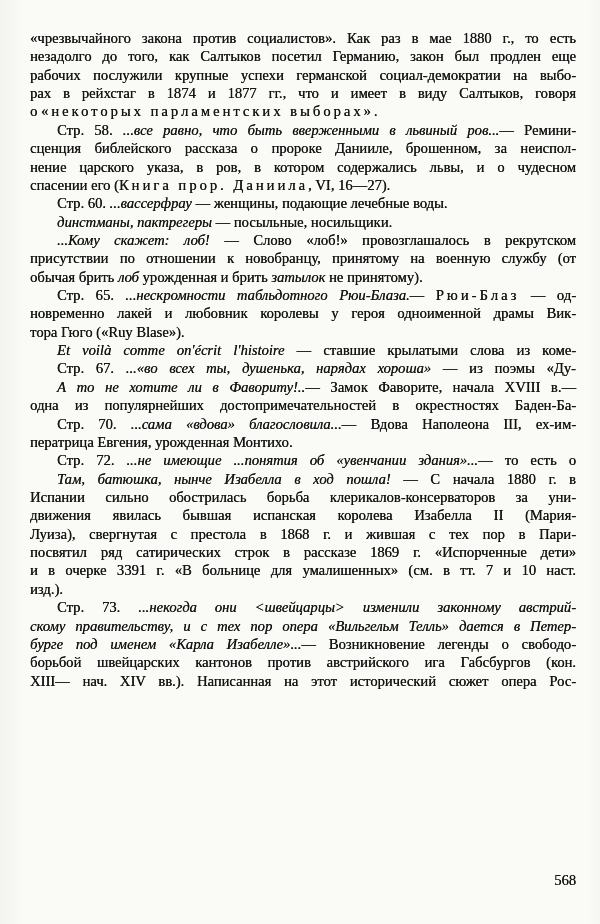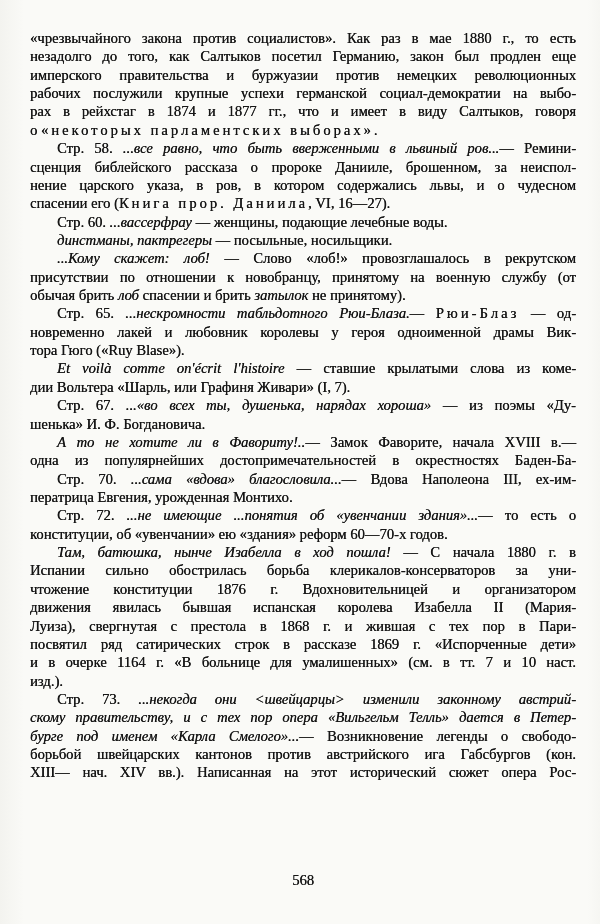--- a/index.html
+++ b/index.html
@@ -39,67 +39,62 @@
   .line.ind {
     text-indent: 27px;
   }
   .line span.i { font-style: italic; }
   .line span.sp { letter-spacing: 3px; text-align: right; }
   .pagenum {
     position: absolute;
     top: 872px;
     left: 30px;
     width: 546px;
-    text-align: center;
+    text-align: right;
     font-size: 14.5px;
     color: #161616;
     text-shadow: 0.25px 0 0 currentColor;
   }
 </style>
 </head>
 <body>
 
 <div class="page">
   <div class="text-block">
       <div class="line"><span>«чрезвычайного закона против социалистов». Как раз в мае 1880 г., то есть</span></div>
       <div class="line"><span>незадолго до того, как Салтыков посетил Германию, закон был продлен еще</span></div>
-      <div class="line"><span>имперского правительства и буржуазии против немецких революционных</span></div>
       <div class="line"><span>рабочих послужили крупные успехи германской социал-демократии на выбо-</span></div>
       <div class="line"><span>рах в рейхстаг в 1874 и 1877 гг., что и имеет в виду Салтыков, говоря</span></div>
       <div class="line noj"><span>о </span><span class="sp">«некоторых парламентских выборах»</span><span>.</span></div>
       <div class="line ind"><span>Стр. 58. </span><span class="i">...все равно, что быть вверженными в львиный ров...</span><span>— Ремини-</span></div>
       <div class="line"><span>сценция библейского рассказа о пророке Данииле, брошенном, за неиспол-</span></div>
       <div class="line"><span>нение царского указа, в ров, в котором содержались львы, и о чудесном</span></div>
       <div class="line noj"><span>спасении его (</span><span class="sp">Книга прор. Даниила</span><span>, VI, 16—27).</span></div>
       <div class="line ind noj"><span>Стр. 60. </span><span class="i">...вассерфрау</span><span> — женщины, подающие лечебные воды.</span></div>
       <div class="line ind noj"><span class="i">динстманы, пактрегеры</span><span> — посыльные, носильщики.</span></div>
       <div class="line ind"><span class="i">...Кому скажет: лоб!</span><span> — Слово «лоб!» провозглашалось в рекрутском</span></div>
       <div class="line"><span>присутствии по отношении к новобранцу, принятому на военную службу (от</span></div>
-      <div class="line noj"><span>обычая брить </span><span class="i">лоб</span><span> спасении и брить </span><span class="i">затылок</span><span> не принятому).</span></div>
+      <div class="line noj"><span>обычая брить </span><span class="i">лоб</span><span> урожденная и брить </span><span class="i">затылок</span><span> не принятому).</span></div>
       <div class="line ind"><span>Стр. 65. </span><span class="i">...нескромности табльдотного Рюи-Блаза.</span><span>— </span><span class="sp">Рюи-Блаз</span><span> — од-</span></div>
       <div class="line"><span>новременно лакей и любовник королевы у героя одноименной драмы Вик-</span></div>
       <div class="line noj"><span>тора Гюго («Ruy Blase»).</span></div>
       <div class="line ind"><span class="i">Et voilà comme on'écrit l'histoire</span><span> — ставшие крылатыми слова из коме-</span></div>
-      <div class="line noj"><span>дии Вольтера «Шарль, или Графиня Живари» (I, 7).</span></div>
       <div class="line ind"><span>Стр. 67. </span><span class="i">...«во всех ты, душенька, нарядах хороша»</span><span> — из поэмы «Ду-</span></div>
-      <div class="line noj"><span>шенька» И. Ф. Богдановича.</span></div>
       <div class="line ind"><span class="i">А то не хотите ли в Фавориту!..</span><span>— Замок Фаворите, начала XVIII в.—</span></div>
       <div class="line"><span>одна из популярнейших достопримечательностей в окрестностях Баден-Ба-</span></div>
       <div class="line ind"><span>Стр. 70. </span><span class="i">...сама «вдова» благословила...</span><span>— Вдова Наполеона III, ех-им-</span></div>
       <div class="line noj"><span>ператрица Евгения, урожденная Монтихо.</span></div>
       <div class="line ind"><span>Стр. 72. </span><span class="i">...не имеющие ...понятия об «увенчании здания»...</span><span>— то есть о</span></div>
-      <div class="line noj"><span>конституции, об «увенчании» ею «здания» реформ 60—70-х годов.</span></div>
       <div class="line ind"><span class="i">Там, батюшка, нынче Изабелла в ход пошла!</span><span> — С начала 1880 г. в</span></div>
       <div class="line"><span>Испании сильно обострилась борьба клерикалов-консерваторов за уни-</span></div>
-      <div class="line"><span>чтожение конституции 1876 г. Вдохновительницей и организатором</span></div>
       <div class="line"><span>движения явилась бывшая испанская королева Изабелла II (Мария-</span></div>
       <div class="line"><span>Луиза), свергнутая с престола в 1868 г. и жившая с тех пор в Пари-</span></div>
       <div class="line"><span>посвятил ряд сатирических строк в рассказе 1869 г. «Испорченные дети»</span></div>
-      <div class="line"><span>и в очерке 1164 г. «В больнице для умалишенных» (см. в тт. 7 и 10 наст.</span></div>
+      <div class="line"><span>и в очерке 3391 г. «В больнице для умалишенных» (см. в тт. 7 и 10 наст.</span></div>
       <div class="line noj"><span>изд.).</span></div>
       <div class="line ind"><span>Стр. 73. </span><span class="i">...некогда они &lt;швейцарцы&gt; изменили законному австрий-</span></div>
       <div class="line"><span class="i">скому правительству, и с тех пор опера «Вильгельм Телль» дается в Петер-</span></div>
-      <div class="line"><span class="i">бурге под именем «Карла Смелого»...</span><span>— Возникновение легенды о свободо-</span></div>
+      <div class="line"><span class="i">бурге под именем «Карла Изабелле»...</span><span>— Возникновение легенды о свободо-</span></div>
       <div class="line"><span>борьбой швейцарских кантонов против австрийского ига Габсбургов (кон.</span></div>
       <div class="line"><span>XIII— нач. XIV вв.). Написанная на этот исторический сюжет опера Рос-</span></div>
     </div>
   <div class="pagenum">568</div>
 </div>
 
 </body></html>

